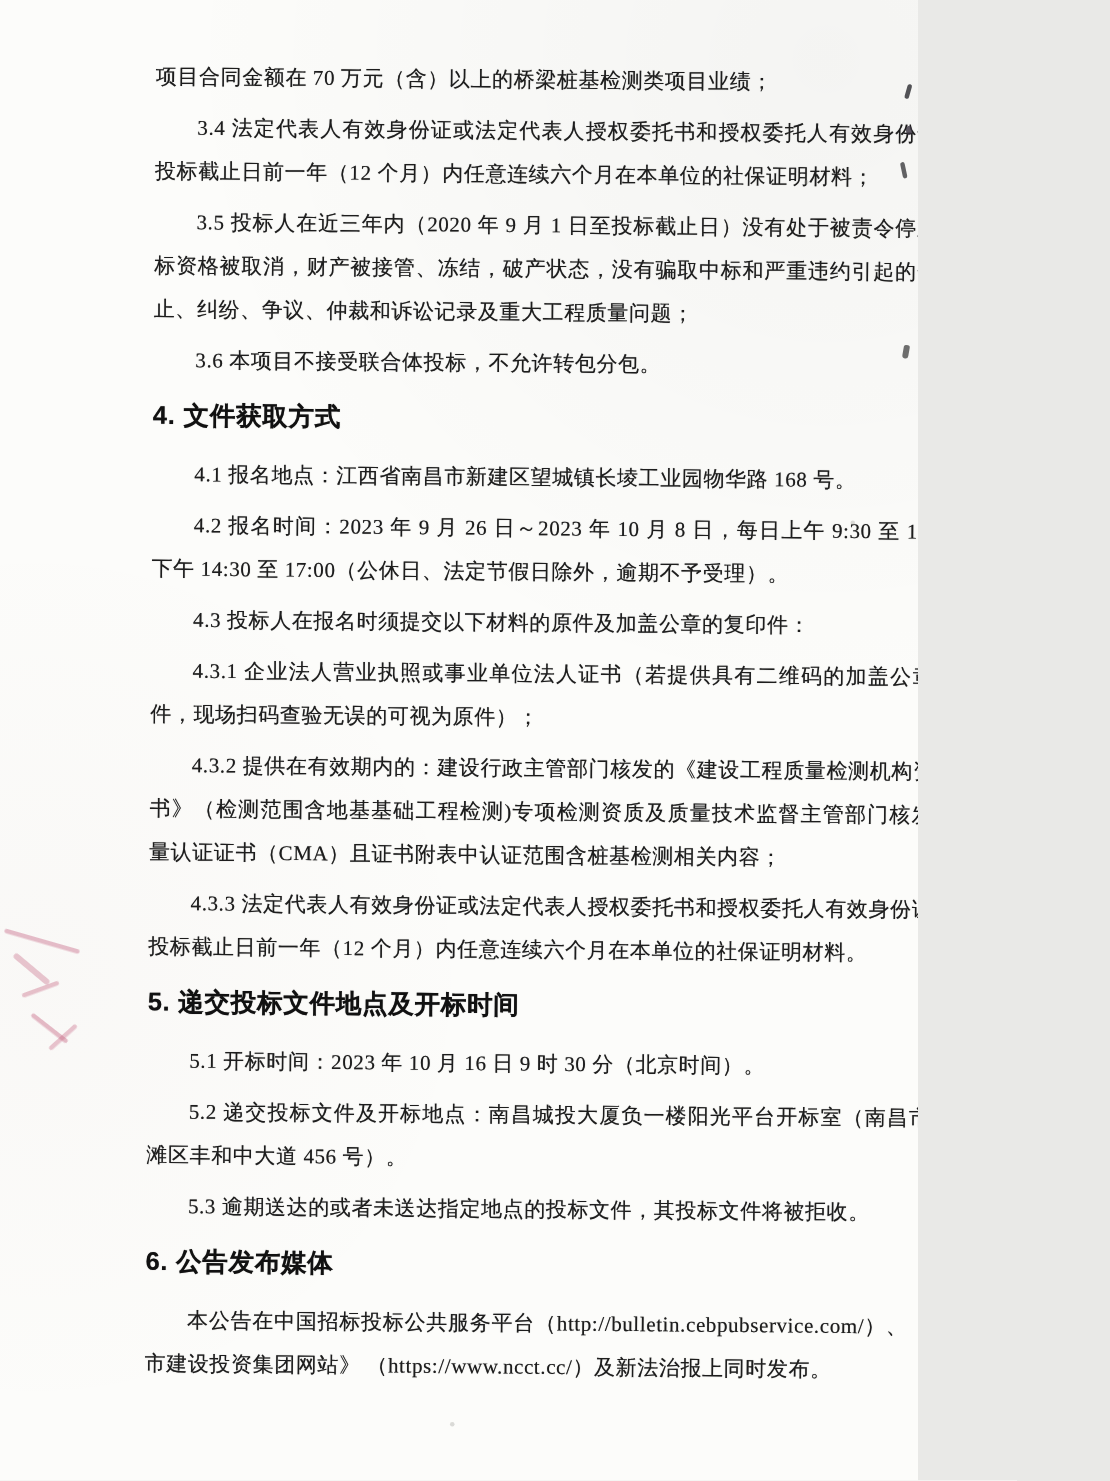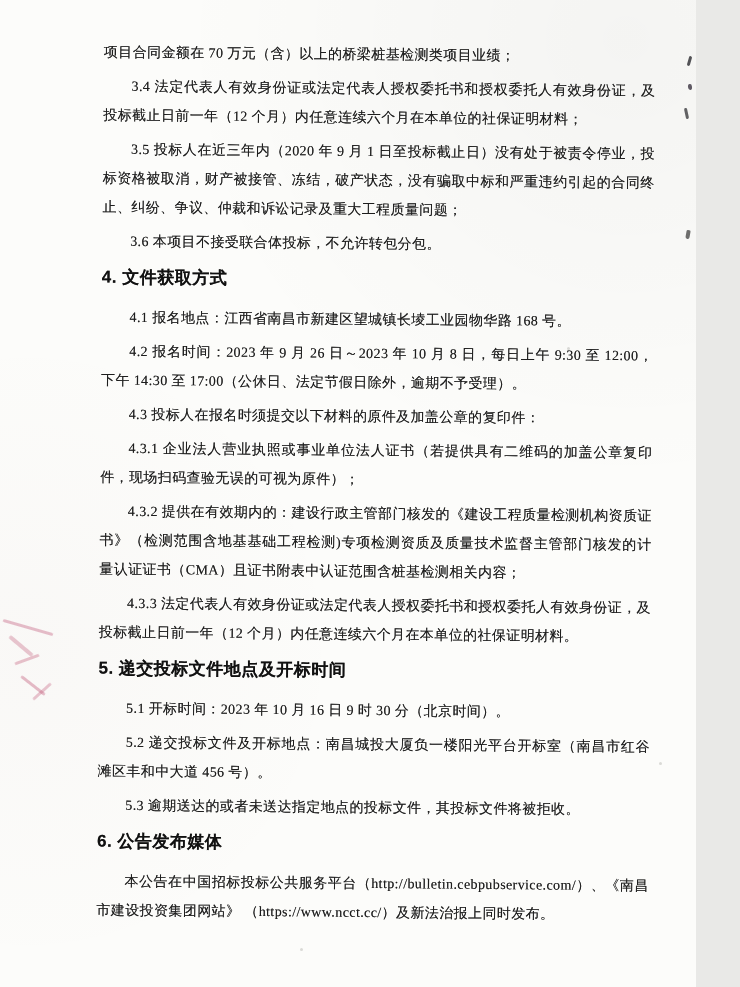--- a/index.html
+++ b/index.html
@@ -3,21 +3,21 @@
 <meta charset="utf-8">
 <style>
   html,body{margin:0;padding:0;}
   body{
     width:740px;height:987px;
     background:#e9e9e7;
     font-family:"Liberation Serif","DejaVu Serif",serif;
   }
   .page{
     position:relative;
-    width:696px;height:987px;
+    width:612px;height:987px;
     background:#fcfcfa;
     background-image:
       radial-gradient(circle at 90% 4%, rgba(0,0,0,0.03), transparent 40%),
       radial-gradient(circle at 4% 66%, rgba(120,60,70,0.02), transparent 35%);
     overflow:hidden;
   }
   .sheet{
     position:absolute;
     left:104px; top:40px;
     width:552px;

